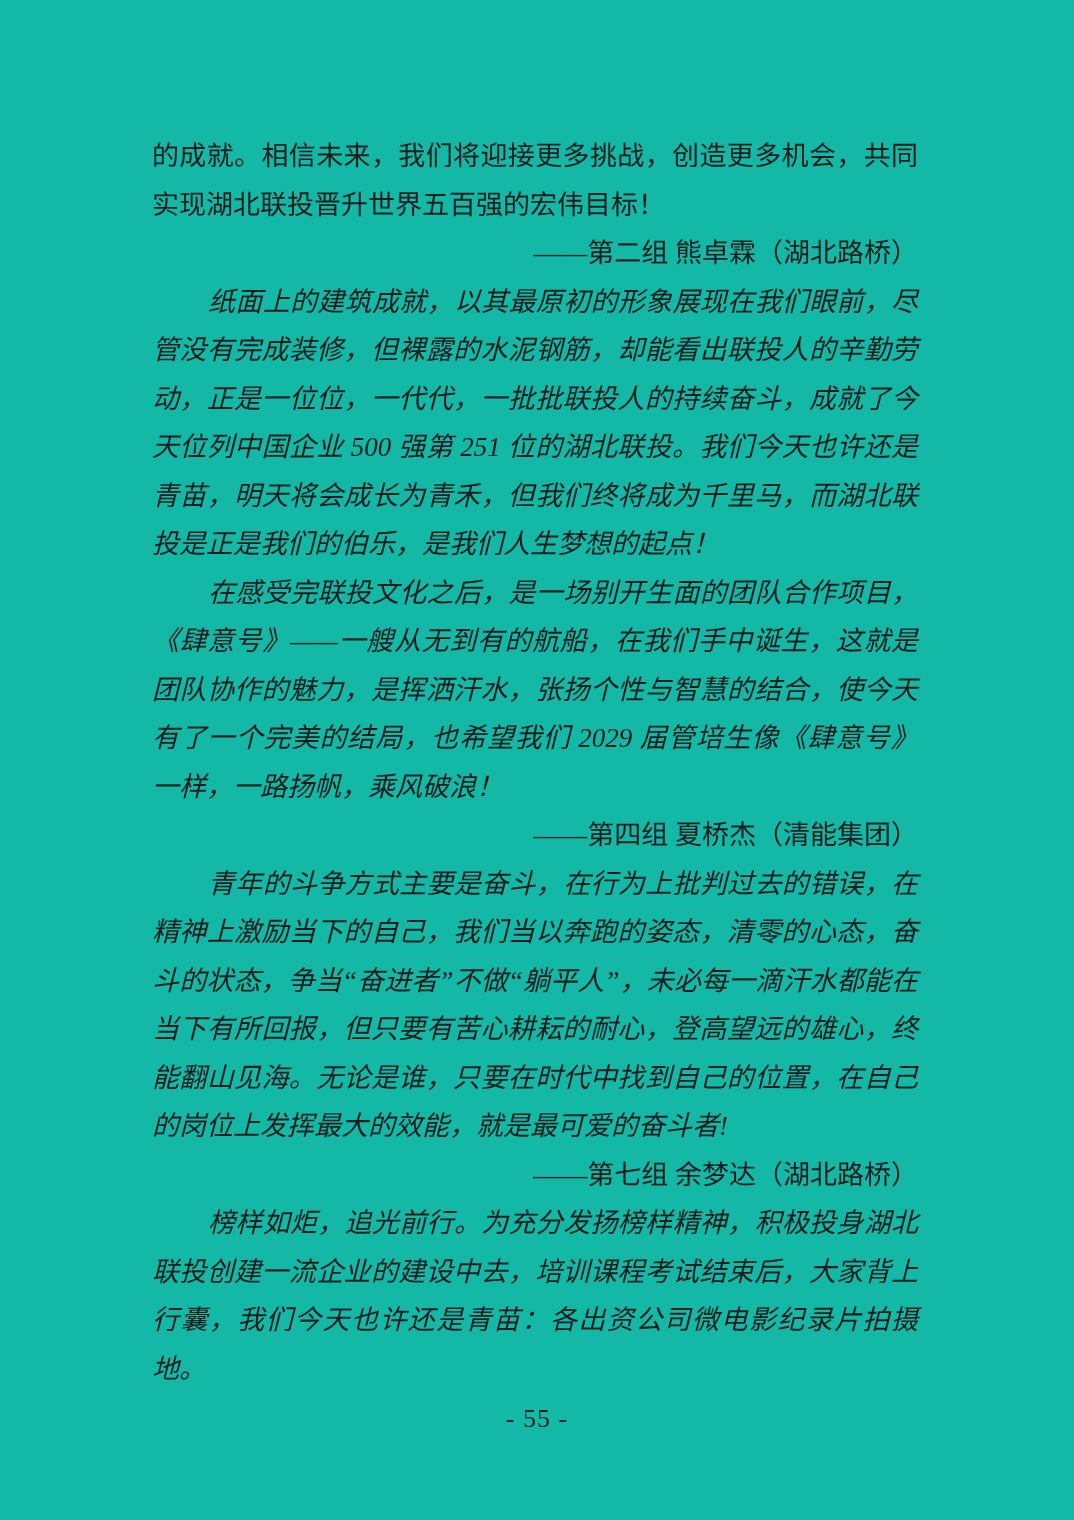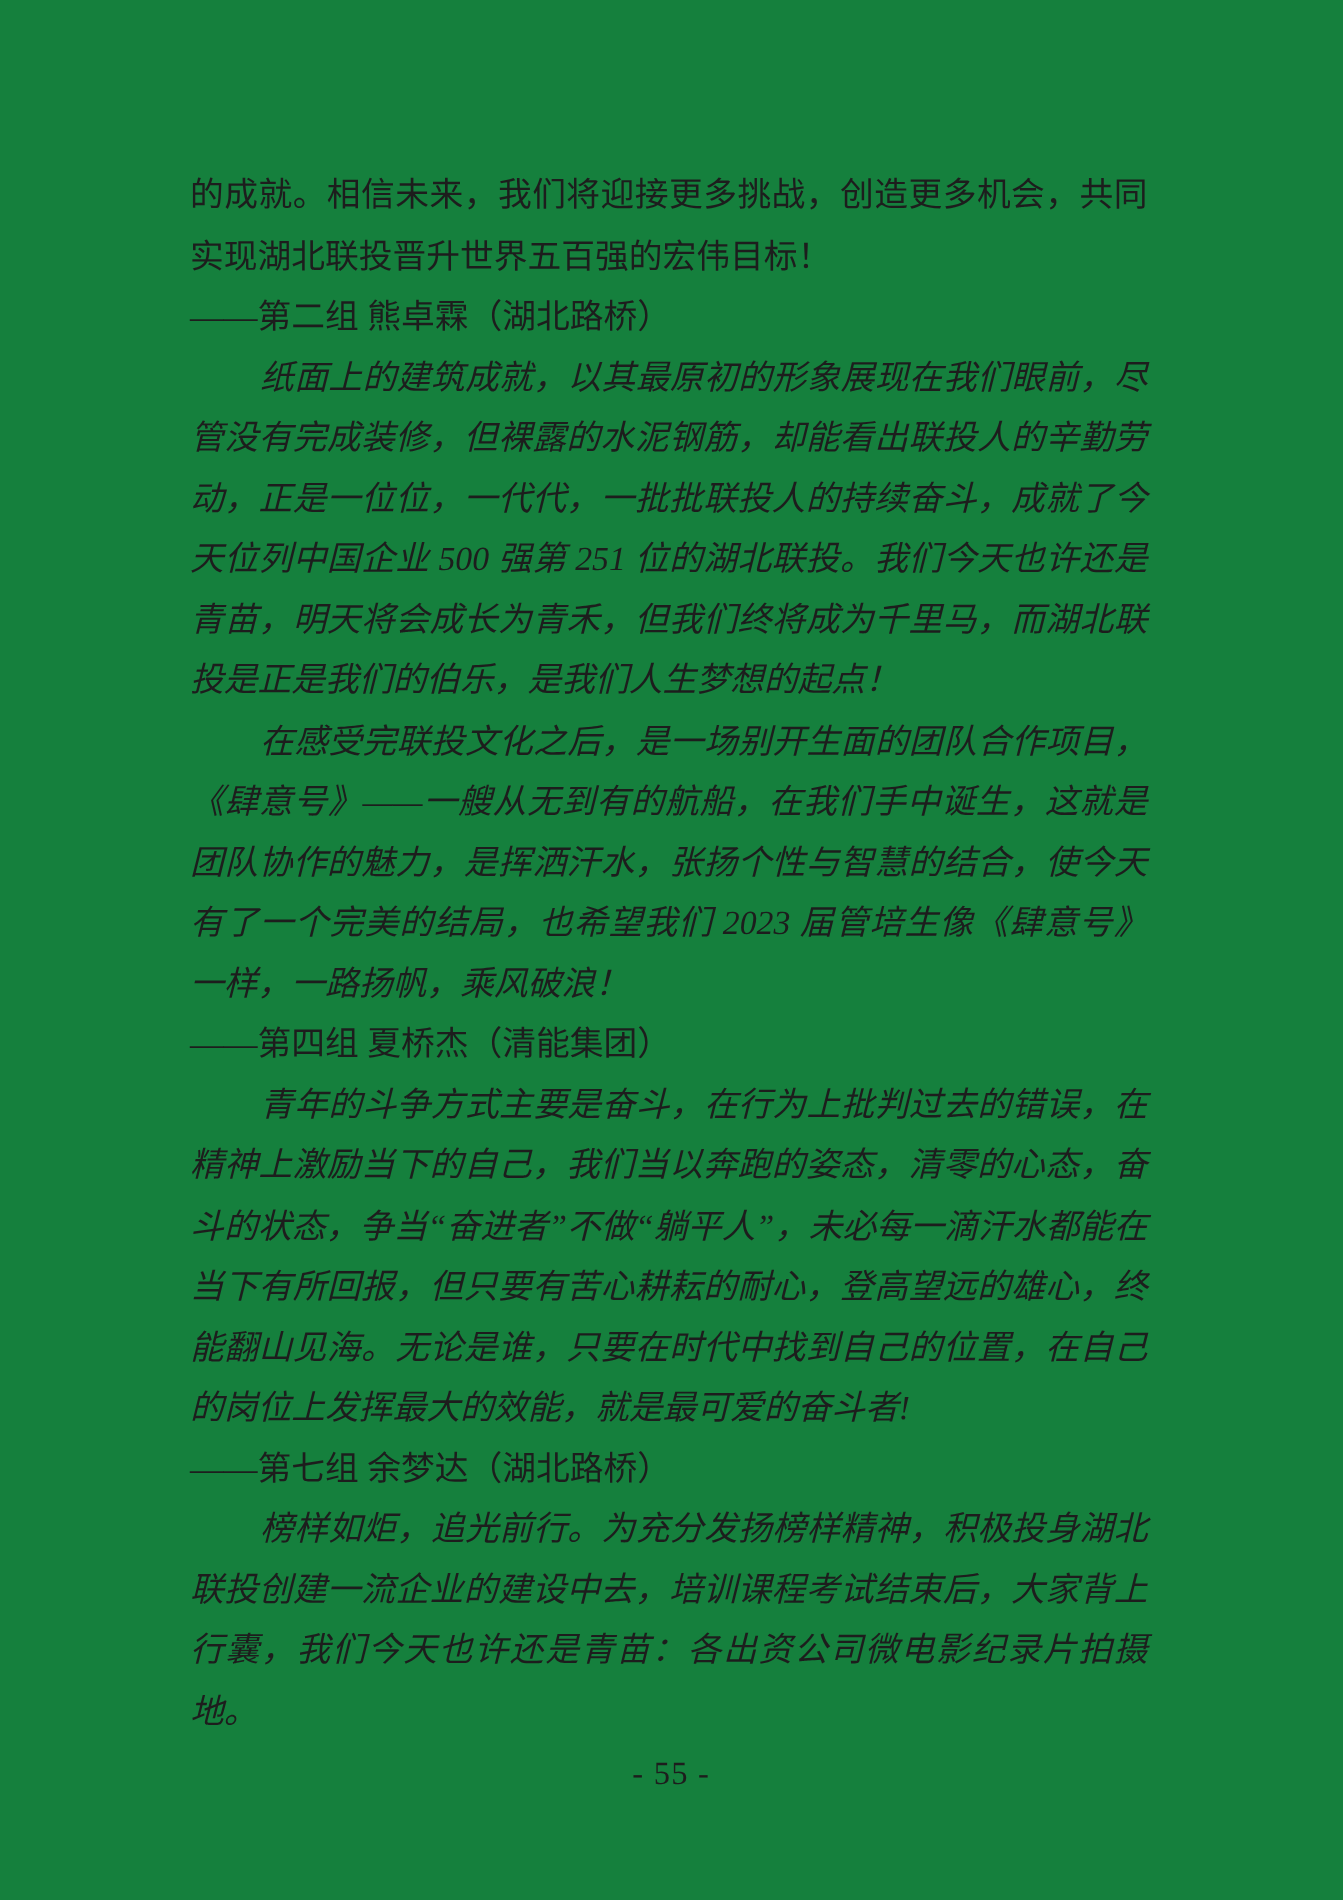--- a/index.html
+++ b/index.html
@@ -4,21 +4,21 @@
 <style>
   html, body {
     margin: 0;
     padding: 0;
     background: #ffffff;
   }
   .page {
     position: relative;
     width: 1074px;
     height: 1520px;
-    background: #15803d;
+    background: #14b8a6;
     color: #1d1d1d;
     font-family: "Liberation Serif", "DejaVu Serif", serif;
     overflow: hidden;
   }
   .text-block {
     position: absolute;
     left: 152px;
     top: 132px;
     width: 766px;
     font-size: 27px;
@@ -31,20 +31,21 @@
     padding: 0;
   }
   .block-continuation {
     text-indent: 0;
   }
   .block-paragraph {
     text-indent: 56px;
     font-style: italic;
   }
   .block-attribution {
+    text-align: right;
     text-indent: 0;
   }
   .page-number {
     position: absolute;
     top: 1404px;
     left: 0;
     width: 100%;
     text-align: center;
     font-size: 26px;
     color: #1d1d1d;
@@ -52,20 +53,20 @@
   }
 </style>
 </head>
 <body>
 
 <div class="page">
   <div class="text-block">
     <p class="block-continuation">的成就。相信未来，我们将迎接更多挑战，创造更多机会，共同实现湖北联投晋升世界五百强的宏伟目标！</p>
     <p class="block-attribution">——第二组 熊卓霖（湖北路桥）</p>
     <p class="block-paragraph">纸面上的建筑成就，以其最原初的形象展现在我们眼前，尽管没有完成装修，但裸露的水泥钢筋，却能看出联投人的辛勤劳动，正是一位位，一代代，一批批联投人的持续奋斗，成就了今天位列中国企业 500 强第 251 位的湖北联投。我们今天也许还是青苗，明天将会成长为青禾，但我们终将成为千里马，而湖北联投是正是我们的伯乐，是我们人生梦想的起点！</p>
-    <p class="block-paragraph">在感受完联投文化之后，是一场别开生面的团队合作项目，《肆意号》——一艘从无到有的航船，在我们手中诞生，这就是团队协作的魅力，是挥洒汗水，张扬个性与智慧的结合，使今天有了一个完美的结局，也希望我们 2023 届管培生像《肆意号》一样，一路扬帆，乘风破浪！</p>
+    <p class="block-paragraph">在感受完联投文化之后，是一场别开生面的团队合作项目，《肆意号》——一艘从无到有的航船，在我们手中诞生，这就是团队协作的魅力，是挥洒汗水，张扬个性与智慧的结合，使今天有了一个完美的结局，也希望我们 2029 届管培生像《肆意号》一样，一路扬帆，乘风破浪！</p>
     <p class="block-attribution">——第四组 夏桥杰（清能集团）</p>
     <p class="block-paragraph">青年的斗争方式主要是奋斗，在行为上批判过去的错误，在精神上激励当下的自己，我们当以奔跑的姿态，清零的心态，奋斗的状态，争当“奋进者”不做“躺平人”，未必每一滴汗水都能在当下有所回报，但只要有苦心耕耘的耐心，登高望远的雄心，终能翻山见海。无论是谁，只要在时代中找到自己的位置，在自己的岗位上发挥最大的效能，就是最可爱的奋斗者!</p>
     <p class="block-attribution">——第七组 余梦达（湖北路桥）</p>
     <p class="block-paragraph">榜样如炬，追光前行。为充分发扬榜样精神，积极投身湖北联投创建一流企业的建设中去，培训课程考试结束后，大家背上行囊，我们今天也许还是青苗：各出资公司微电影纪录片拍摄地。</p>
   </div>
   <div class="page-number">- 55 -</div>
 </div>
 
 </body></html>

